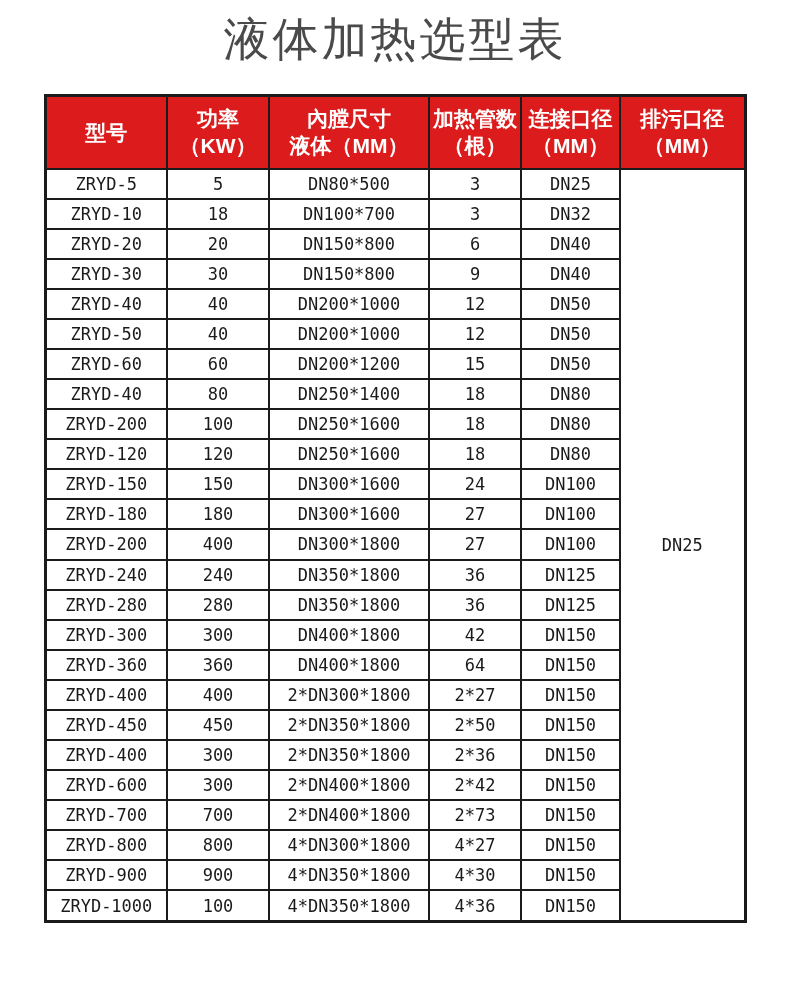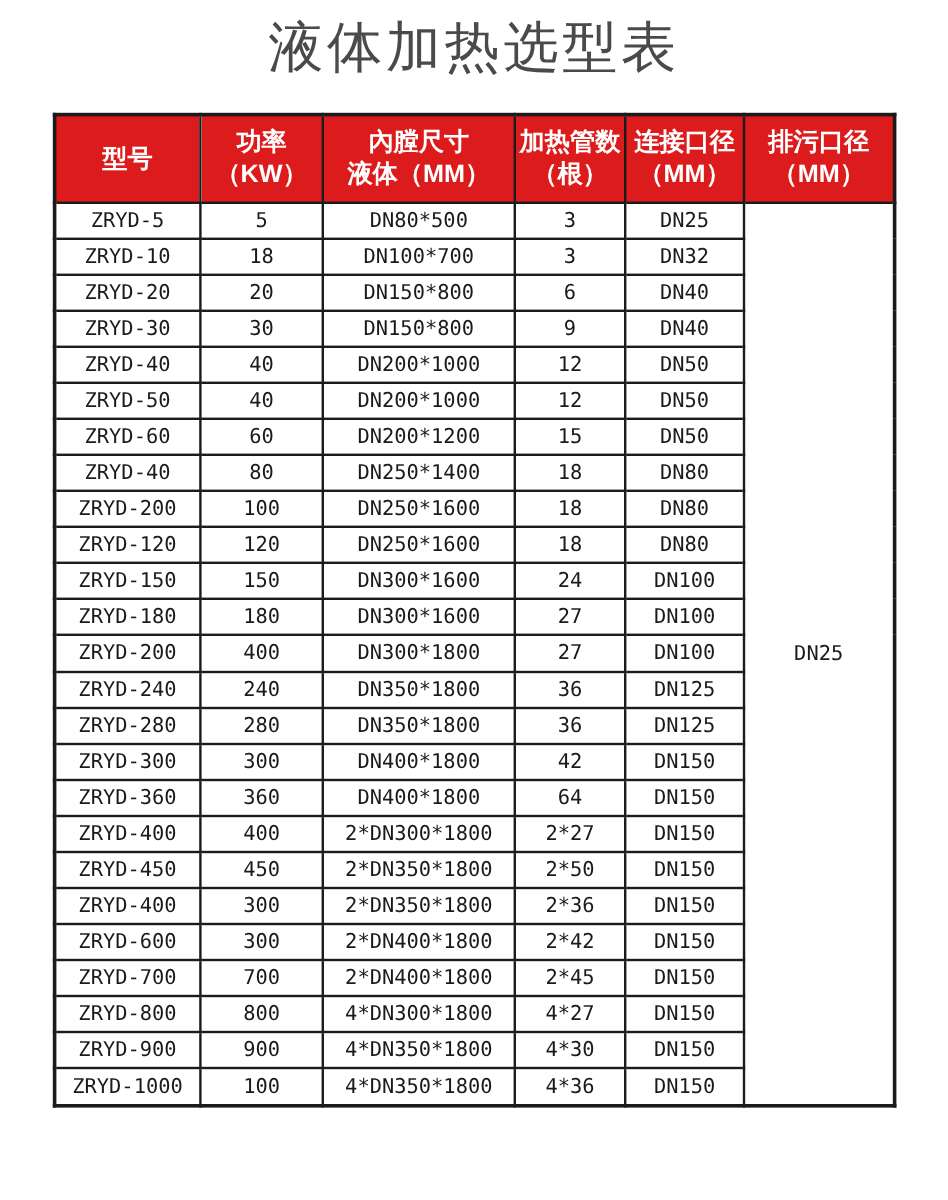--- a/index.html
+++ b/index.html
@@ -237,21 +237,21 @@
           <td>ZRYD-600</td>
           <td>300</td>
           <td>2*DN400*1800</td>
           <td>2*42</td>
           <td>DN150</td>
         </tr>
         <tr>
           <td>ZRYD-700</td>
           <td>700</td>
           <td>2*DN400*1800</td>
-          <td>2*45</td>
+          <td>2*73</td>
           <td>DN150</td>
         </tr>
         <tr>
           <td>ZRYD-800</td>
           <td>800</td>
           <td>4*DN300*1800</td>
           <td>4*27</td>
           <td>DN150</td>
         </tr>
         <tr>

